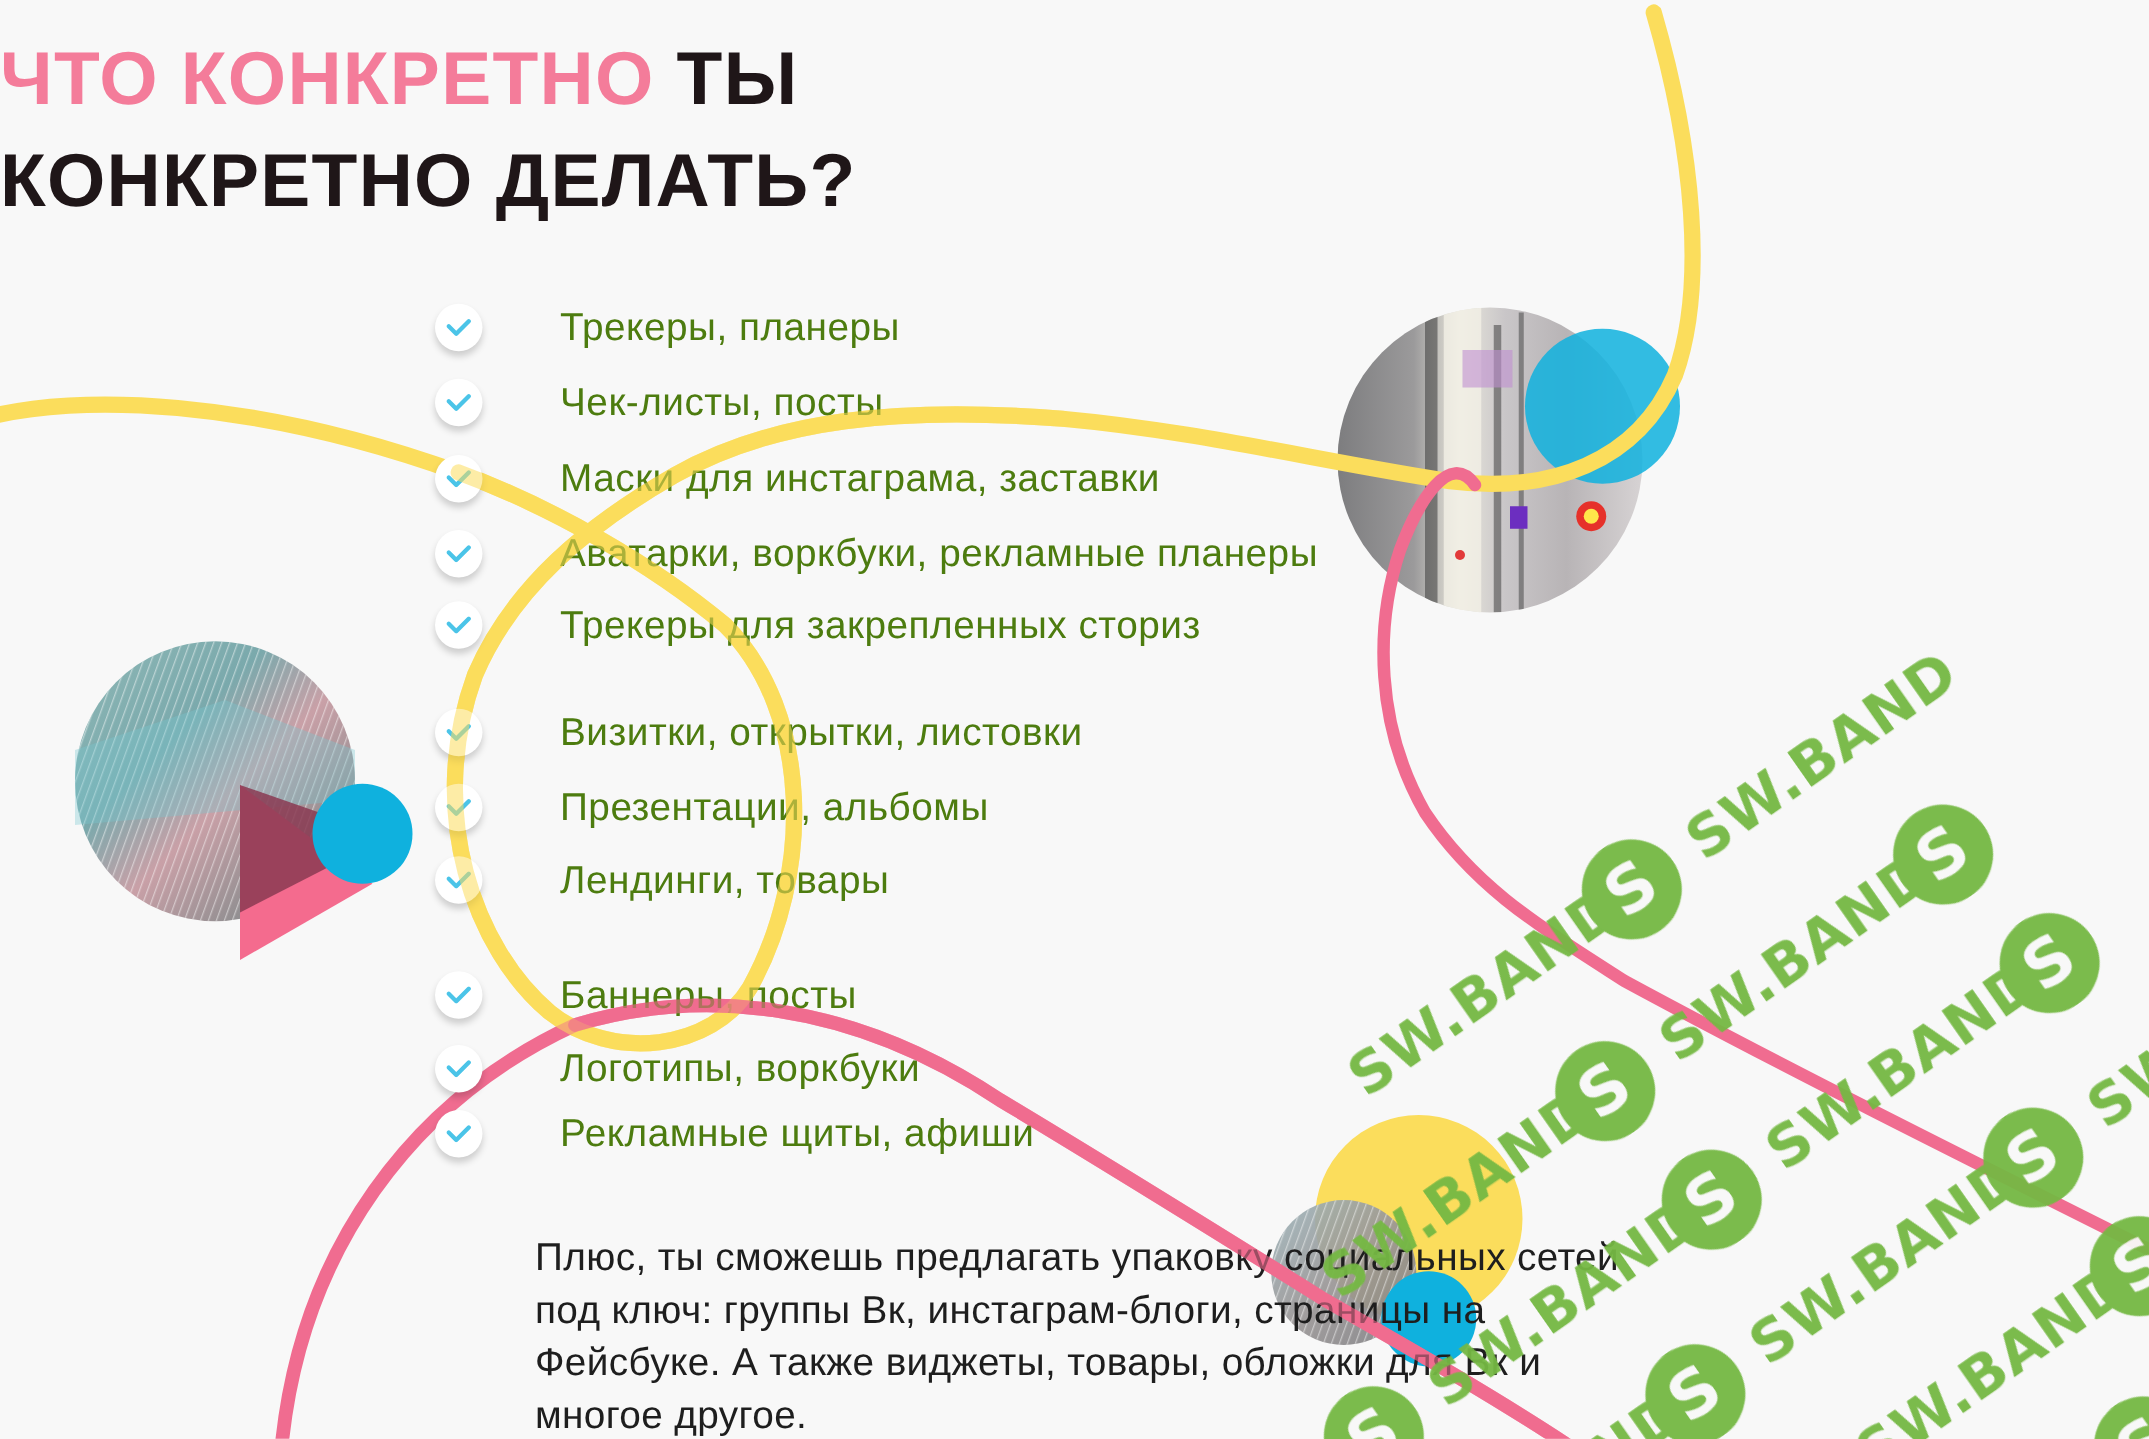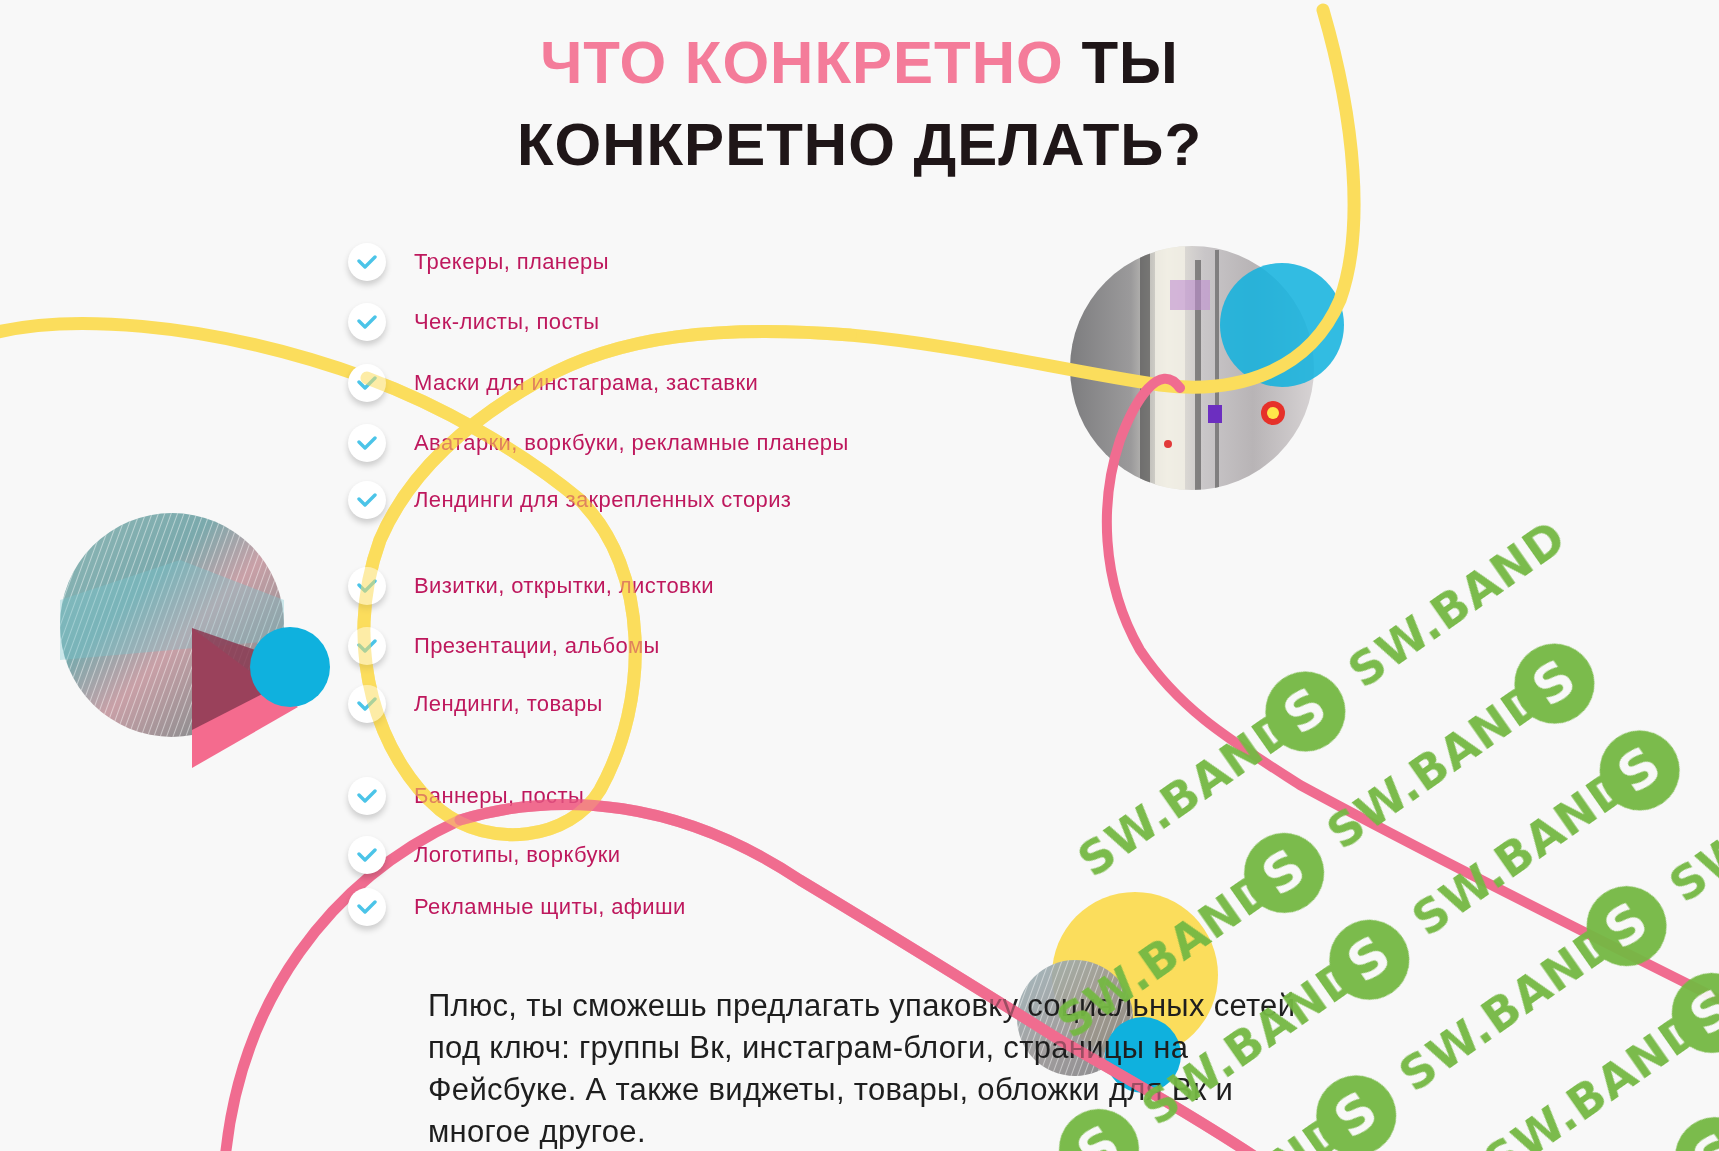--- a/index.html
+++ b/index.html
@@ -10,33 +10,33 @@
     color: #1c1c1c;
   }
   .layer { position: absolute; left: 0; top: 0; width: 1719px; height: 1151px; }
   .decor { z-index: 1; pointer-events: none; }
   .content { z-index: 3; }
   .lines-over { z-index: 4; pointer-events: none; }
   .watermark { z-index: 5; pointer-events: none; overflow: hidden; }
 
   .title {
     position: absolute; left: 0; width: 1719px; top: 22px;
-    text-align: center; font-weight: 700; font-size: 60px; line-height: 82px;
+    font-weight: 700; font-size: 60px; line-height: 82px;
     letter-spacing: 1px; color: #1f1618;
   }
   .title .accent { color: #f47c9a; }
 
   .checklist { position: absolute; left: 348px; top: 0; margin: 0; padding: 0; list-style: none; }
   .check-item { position: absolute; left: 0; height: 40px; width: 700px; display: flex; align-items: center; }
   .check-bubble {
     width: 38px; height: 38px; border-radius: 50%; background: #ffffff;
     box-shadow: 0 4px 6px rgba(0,0,0,0.18);
     display: flex; align-items: center; justify-content: center; flex: 0 0 auto;
   }
-  .check-label { margin-left: 28px; font-size: 22px; letter-spacing: 0.4px; color: #be185d; white-space: nowrap; }
+  .check-label { margin-left: 62px; font-size: 31px; letter-spacing: 0.4px; color: #4d7c0f; white-space: nowrap; }
 
   .para {
     position: absolute; left: 428px; top: 985px; width: 900px;
     font-size: 31px; line-height: 42px; letter-spacing: 0.3px; color: #1e1e1e; margin: 0;
   }
 
   .wm-text {
     font-family: "DejaVu Sans", sans-serif; font-weight: 700; font-size: 46px;
     fill: #74b842; letter-spacing: 1px;
   }
@@ -167,21 +167,21 @@
           </svg>
         </span>
       <span class="check-label">Аватарки, воркбуки, рекламные планеры</span>
     </li>
     <li class="check-item" style="top:480px">
       <span class="check-bubble">
           <svg width="20" height="14" viewBox="0 0 20 14">
             <path d="M2 6 L8 12 L18 2" fill="none" stroke="#4bc4e8" stroke-width="3.4" stroke-linecap="round" stroke-linejoin="round"></path>
           </svg>
         </span>
-      <span class="check-label">Лендинги для закрепленных сториз</span>
+      <span class="check-label">Трекеры для закрепленных сториз</span>
     </li>
     <li class="check-item" style="top:566px">
       <span class="check-bubble">
           <svg width="20" height="14" viewBox="0 0 20 14">
             <path d="M2 6 L8 12 L18 2" fill="none" stroke="#4bc4e8" stroke-width="3.4" stroke-linecap="round" stroke-linejoin="round"></path>
           </svg>
         </span>
       <span class="check-label">Визитки, открытки, листовки</span>
     </li>
     <li class="check-item" style="top:626px">

